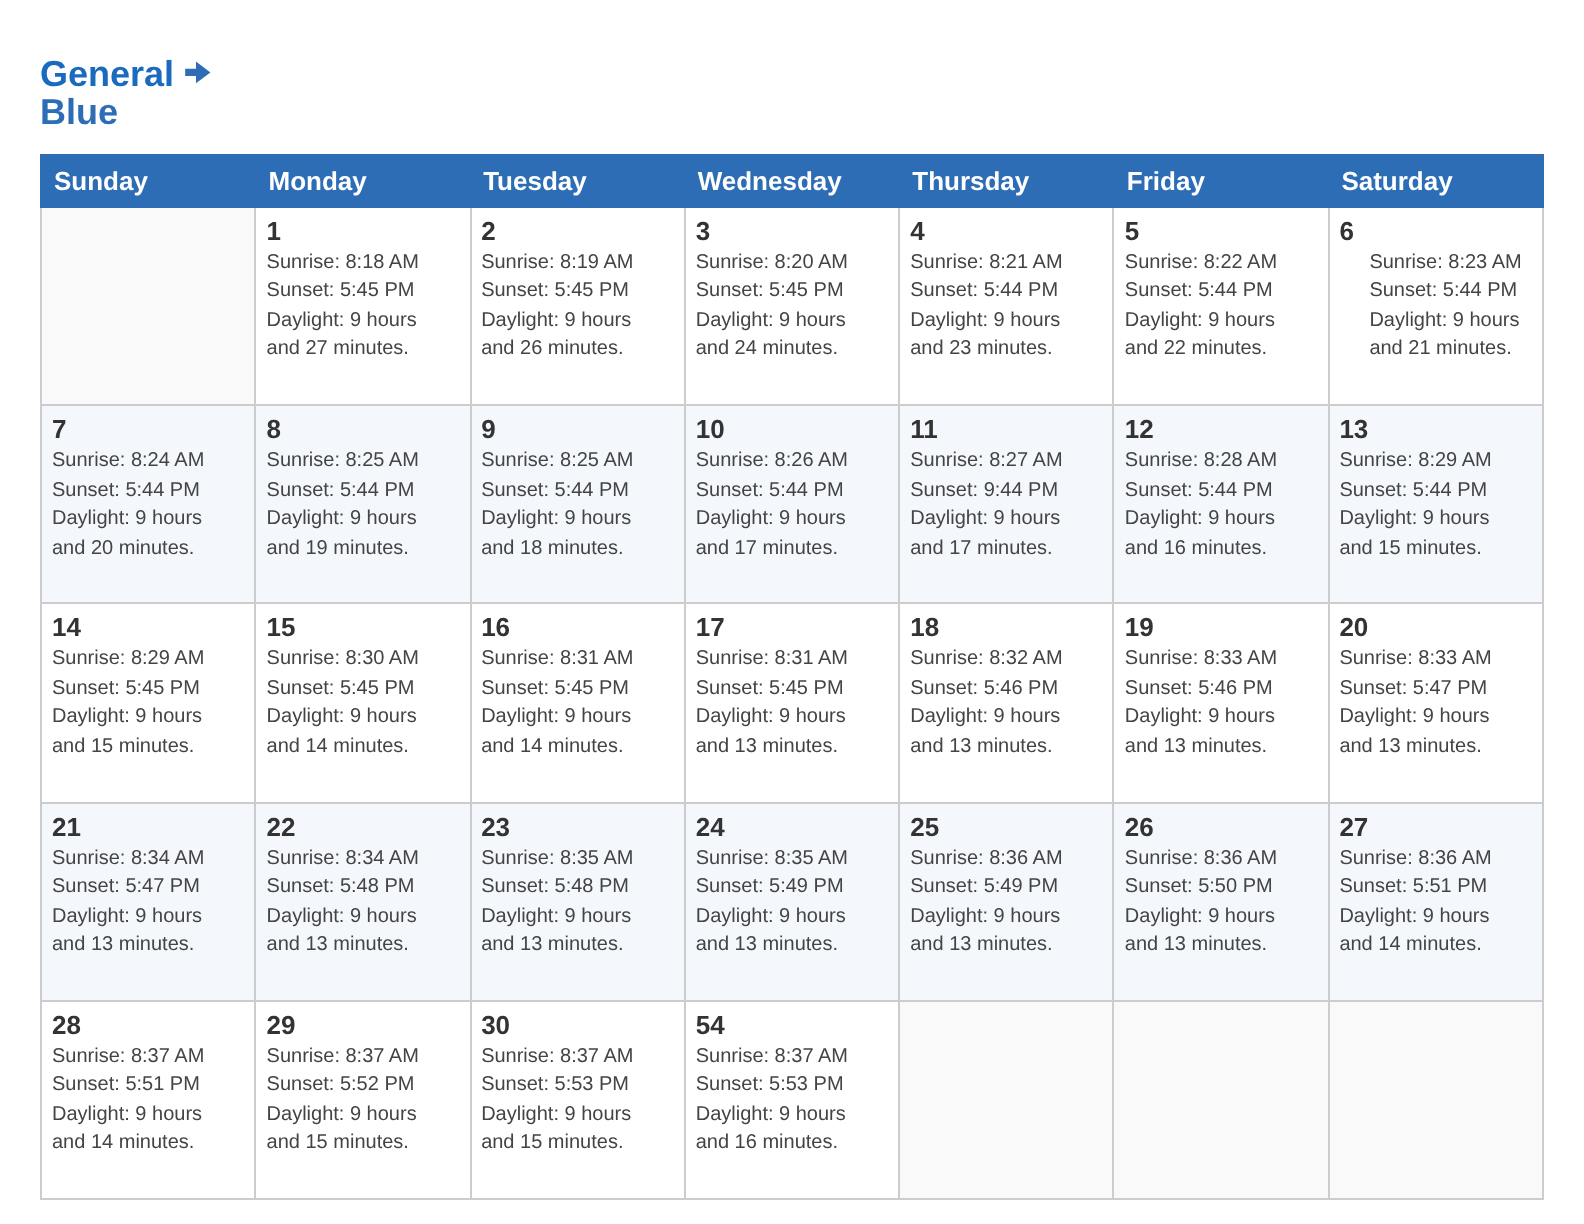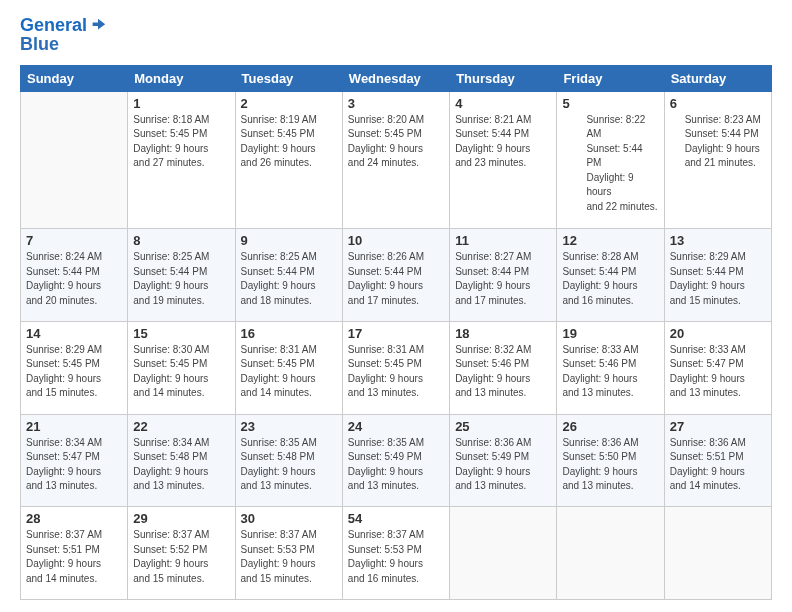--- a/index.html
+++ b/index.html
@@ -19,20 +19,21 @@
     }
     .header {
       display: flex;
       justify-content: space-between;
       align-items: flex-start;
       margin-bottom: 10px;
     }
     .logo {
       display: flex;
       align-items: center;
+      margin-top: 12px;
     }
     .logo-text {
       font-size: 18px;
       font-weight: bold;
       color: #333;
       line-height: 1.1;
     }
     .logo-text span {
       color: #1a6bbf;
     }
@@ -157,21 +158,21 @@
           </td>
           <td>
             <span class="day-num">4</span>
             <div class="day-info" style="white-space: pre-line;">Sunrise: 8:21 AM
 Sunset: 5:44 PM
 Daylight: 9 hours
 and 23 minutes.</div>
           </td>
           <td>
             <span class="day-num">5</span>
-            <div class="day-info" style="white-space: pre-line; margin-left: 24px;">Sunrise: 8:22 AM
+            <div class="day-info" style="white-space: pre-line;">Sunrise: 8:22 AM
 Sunset: 5:44 PM
 Daylight: 9 hours
 and 22 minutes.</div>
           </td>
           <td>
             <span class="day-num">6</span>
             <div class="day-info" style="white-space: pre-line; margin-left: 15px;">Sunrise: 8:23 AM
 Sunset: 5:44 PM
 Daylight: 9 hours
 and 21 minutes.</div>
@@ -202,21 +203,21 @@
           <td>
             <span class="day-num">10</span>
             <div class="day-info" style="white-space: pre-line;">Sunrise: 8:26 AM
 Sunset: 5:44 PM
 Daylight: 9 hours
 and 17 minutes.</div>
           </td>
           <td>
             <span class="day-num">11</span>
             <div class="day-info" style="white-space: pre-line;">Sunrise: 8:27 AM
-Sunset: 8:44 PM
+Sunset: 9:44 PM
 Daylight: 9 hours
 and 17 minutes.</div>
           </td>
           <td>
             <span class="day-num">12</span>
             <div class="day-info" style="white-space: pre-line;">Sunrise: 8:28 AM
 Sunset: 5:44 PM
 Daylight: 9 hours
 and 16 minutes.</div>
           </td>

